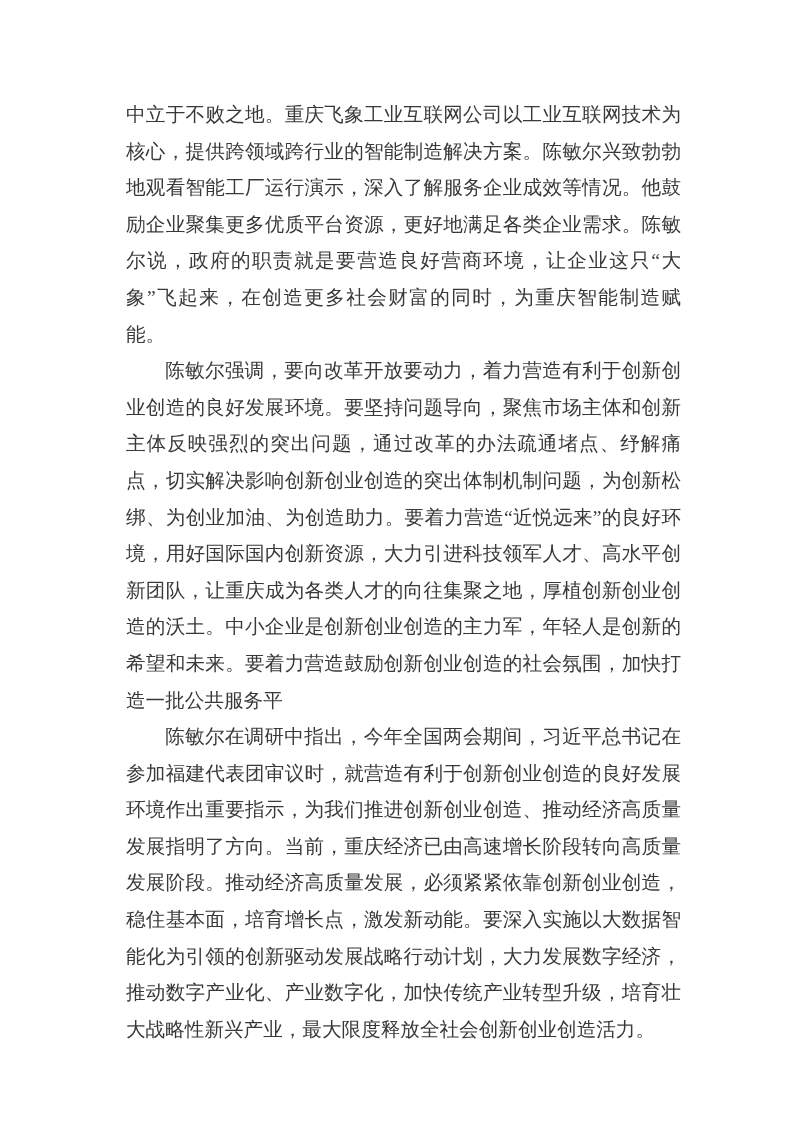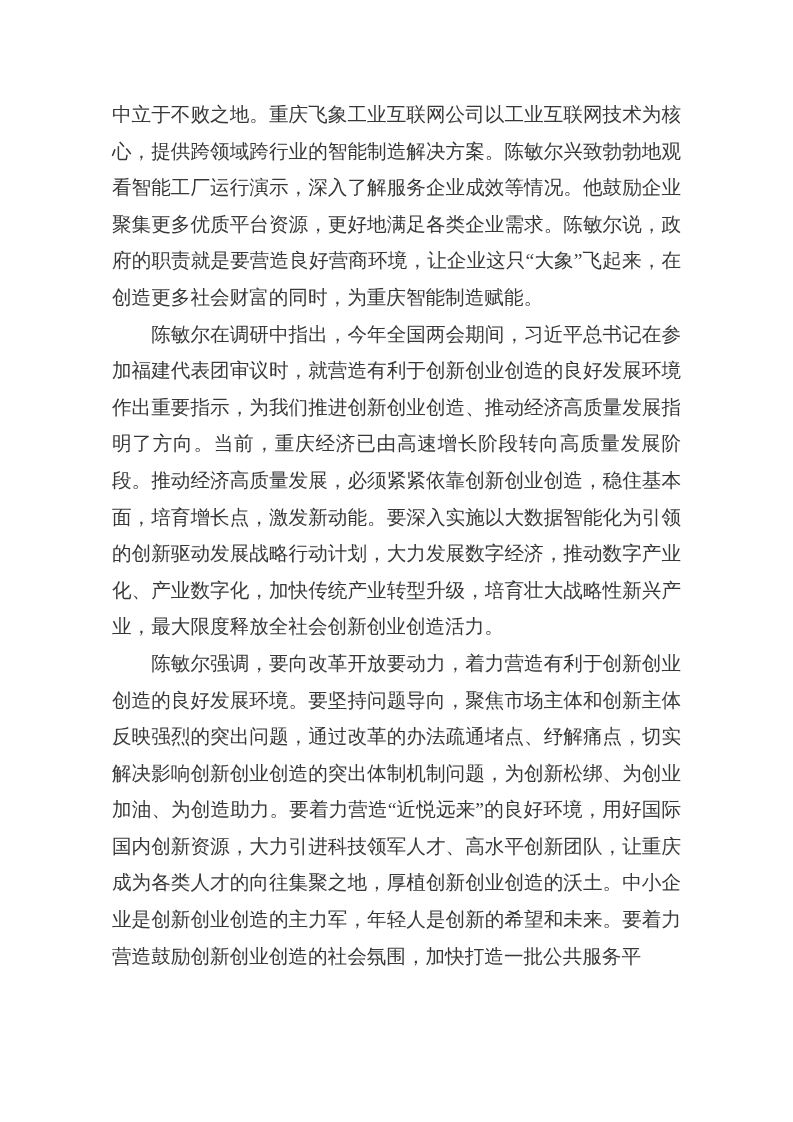--- a/index.html
+++ b/index.html
@@ -18,31 +18,32 @@
       overflow: hidden;
     }
     .doc-body {
       font-family: "Liberation Serif", "DejaVu Serif", serif;
       font-size: 19.6px;
       line-height: 36.6px;
       color: #383838;
       text-align: justify;
       letter-spacing: 0;
       word-break: break-all;
+      margin-left: 14px;
     }
     .para {
       margin: 0;
       padding: 0;
     }
     .para.indent {
       text-indent: 2em;
     }
   </style>
 </head>
 <body>
 
 <div class="page">
   <div class="doc-body">
     <p class="para">中立于不败之地。重庆飞象工业互联网公司以工业互联网技术为核心，提供跨领域跨行业的智能制造解决方案。陈敏尔兴致勃勃地观看智能工厂运行演示，深入了解服务企业成效等情况。他鼓励企业聚集更多优质平台资源，更好地满足各类企业需求。陈敏尔说，政府的职责就是要营造良好营商环境，让企业这只“大象”飞起来，在创造更多社会财富的同时，为重庆智能制造赋能。</p>
+    <p class="para indent">陈敏尔强调，要向改革开放要动力，着力营造有利于创新创业创造的良好发展环境。要坚持问题导向，聚焦市场主体和创新主体反映强烈的突出问题，通过改革的办法疏通堵点、纾解痛点，切实解决影响创新创业创造的突出体制机制问题，为创新松绑、为创业加油、为创造助力。要着力营造“近悦远来”的良好环境，用好国际国内创新资源，大力引进科技领军人才、高水平创新团队，让重庆成为各类人才的向往集聚之地，厚植创新创业创造的沃土。中小企业是创新创业创造的主力军，年轻人是创新的希望和未来。要着力营造鼓励创新创业创造的社会氛围，加快打造一批公共服务平</p>
     <p class="para indent">陈敏尔在调研中指出，今年全国两会期间，习近平总书记在参加福建代表团审议时，就营造有利于创新创业创造的良好发展环境作出重要指示，为我们推进创新创业创造、推动经济高质量发展指明了方向。当前，重庆经济已由高速增长阶段转向高质量发展阶段。推动经济高质量发展，必须紧紧依靠创新创业创造，稳住基本面，培育增长点，激发新动能。要深入实施以大数据智能化为引领的创新驱动发展战略行动计划，大力发展数字经济，推动数字产业化、产业数字化，加快传统产业转型升级，培育壮大战略性新兴产业，最大限度释放全社会创新创业创造活力。</p>
-    <p class="para indent">陈敏尔强调，要向改革开放要动力，着力营造有利于创新创业创造的良好发展环境。要坚持问题导向，聚焦市场主体和创新主体反映强烈的突出问题，通过改革的办法疏通堵点、纾解痛点，切实解决影响创新创业创造的突出体制机制问题，为创新松绑、为创业加油、为创造助力。要着力营造“近悦远来”的良好环境，用好国际国内创新资源，大力引进科技领军人才、高水平创新团队，让重庆成为各类人才的向往集聚之地，厚植创新创业创造的沃土。中小企业是创新创业创造的主力军，年轻人是创新的希望和未来。要着力营造鼓励创新创业创造的社会氛围，加快打造一批公共服务平</p>
   </div>
 </div>
 
 </body></html>

